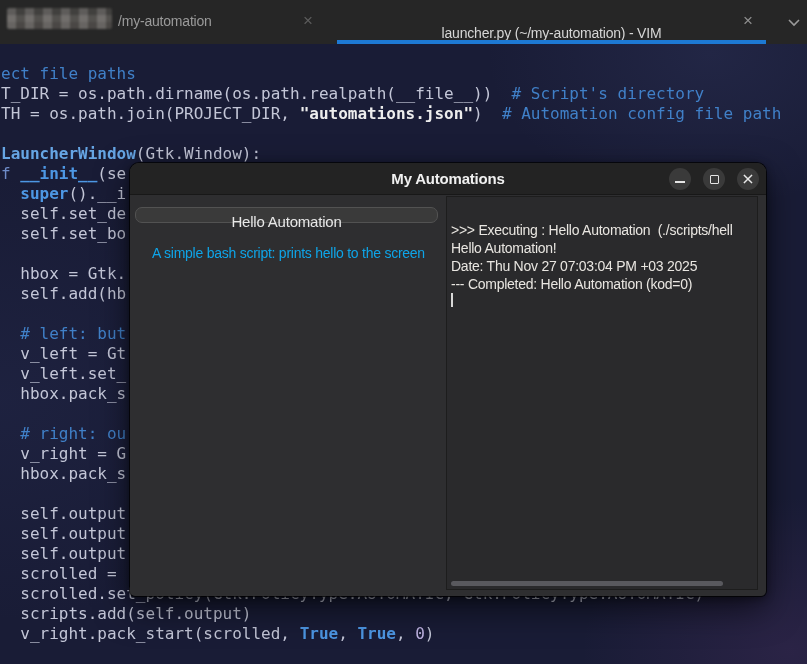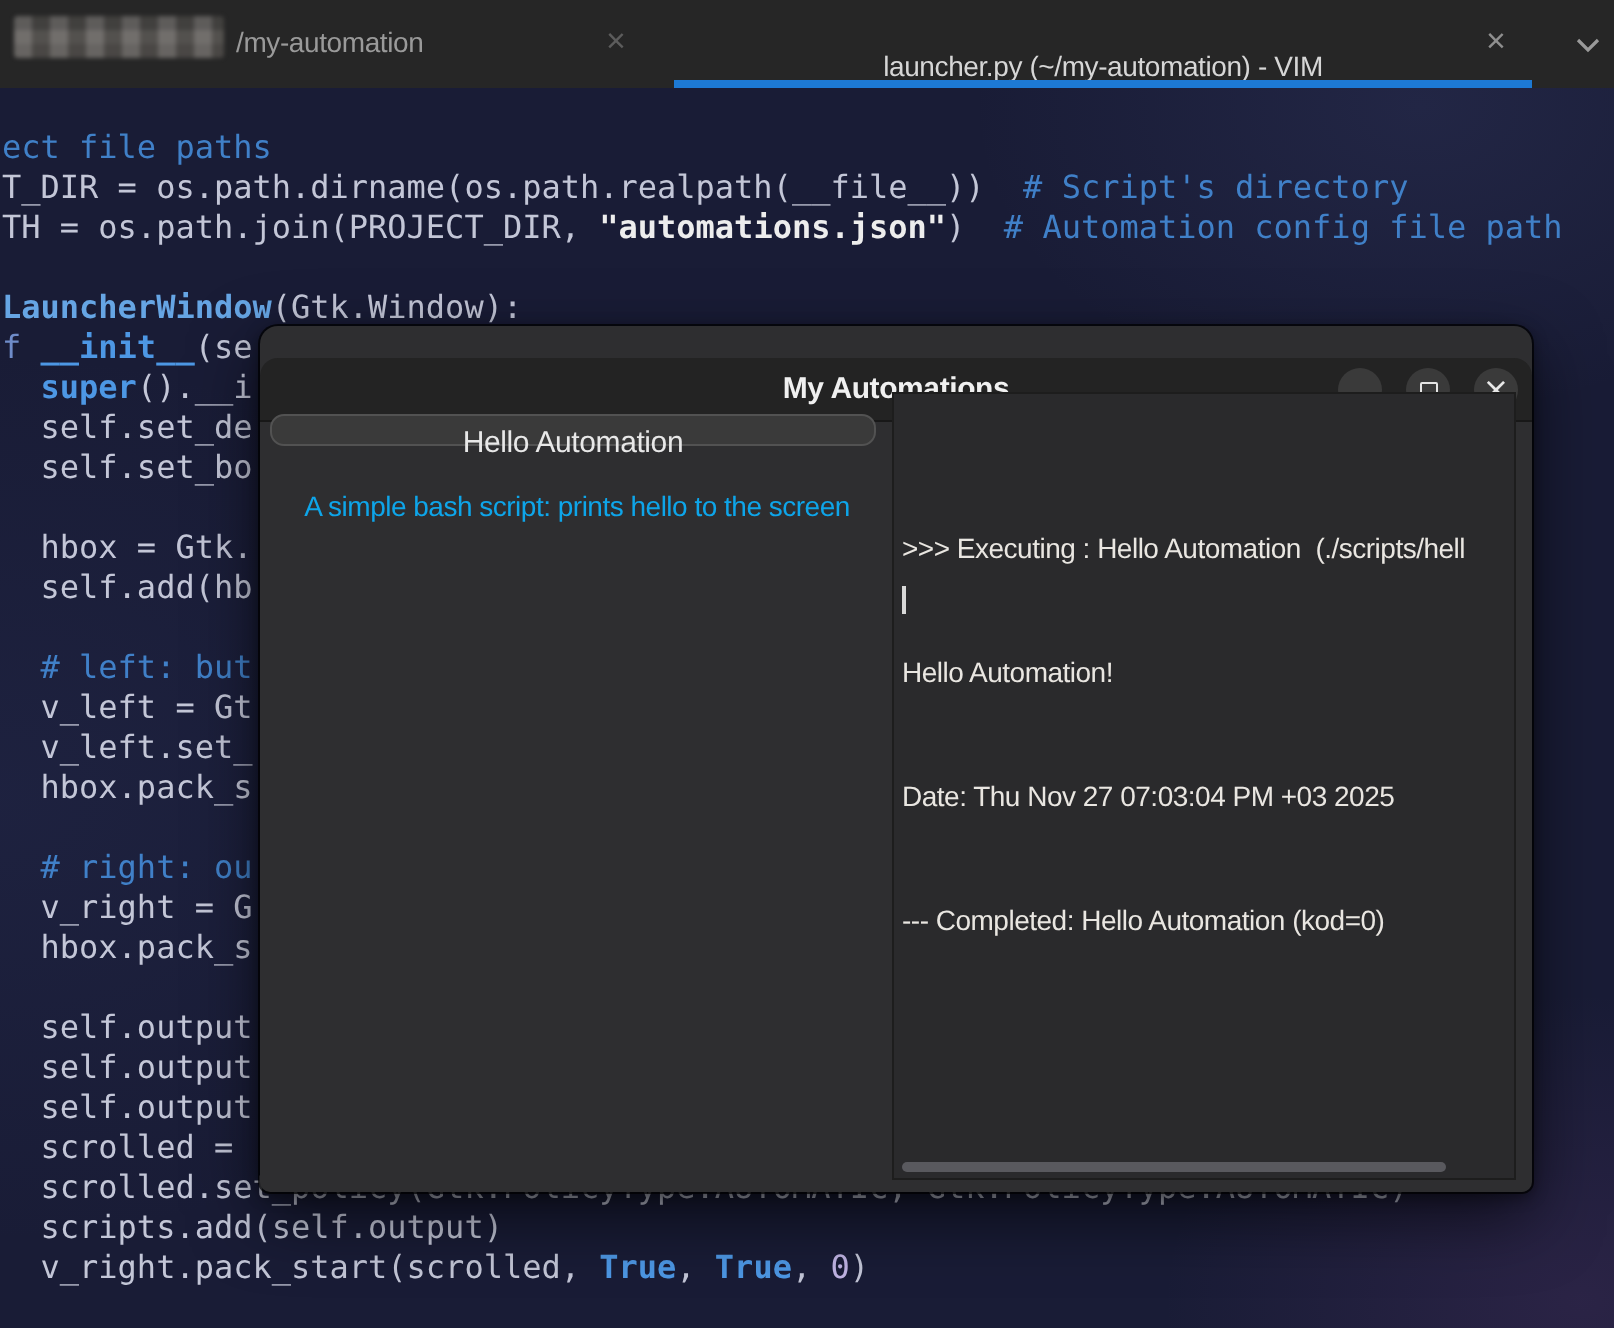--- a/index.html
+++ b/index.html
@@ -48,21 +48,21 @@
   .cl .kd { color:#6f8cc9; }
   .cl .n  { color:#66a5e4; font-weight:bold; }
   .cl .s  { color:#ededed; font-weight:bold; }
   .cl .num{ color:#c0b4e4; }
 
   
   .gtk-window { position:absolute; left:130px; top:163px; width:636px; height:433px;
     border-radius:9px 9px 5px 5px; background:#2e2e30;
     box-shadow:0 12px 34px rgba(0,0,0,0.60), 0 2px 8px rgba(0,0,0,0.45), 0 0 0 1px rgba(0,0,0,0.70);
   }
-  .titlebar { position:absolute; left:0; top:16px; width:100%; height:32px; background:#232323;
+  .titlebar { position:absolute; left:0; top:0; width:100%; height:32px; background:#232323;
     border-radius:9px 9px 0 0; border-bottom:1px solid #181818; }
   .win-title { position:absolute; left:0; right:0; top:0; height:32px; line-height:31px;
     text-align:center; font-size:15px; font-weight:bold; color:#f0f0f0; letter-spacing:-0.2px; }
   .win-btn { position:absolute; top:5px; width:22px; height:22px; border-radius:50%;
     background:#3a3a3a; display:flex; align-items:center; justify-content:center; }
   .btn-min { left:539px; } .btn-max { left:573px; } .btn-close { left:607px; }
   .glyph-min { width:10px; height:2px; background:#e4e4e4; margin-top:5px; }
   .glyph-max { width:9px; height:9px; border:1.4px solid #e4e4e4; border-radius:1px; }
   .glyph-close { color:#e8e8e8; font-size:16px; line-height:20px; font-family:"DejaVu Sans", sans-serif; }
 
@@ -70,21 +70,21 @@
   .hello-btn { position:absolute; left:5px; top:11px; width:303px; height:16px;
     background:#3a3a3a; border:1px solid #525252; border-radius:7px;
     color:#e8e8e8; font-size:15px; text-align:center; line-height:27px; letter-spacing:-0.2px; }
   .desc { position:absolute; left:6px; top:49px; width:305px;
     color:#0ea5e9; font-size:14px; letter-spacing:-0.25px; white-space:nowrap;text-align:center; }
 
   .right-panel { position:absolute; left:316px; top:0; width:312px; height:394px;
     background:#2a2a2c; border:1px solid #1d1d1d; overflow:hidden; }
   .output { position:absolute; left:4px; top:24px; right:0;
     color:#e9e6e1; font-size:14px; line-height:18px; letter-spacing:-0.25px; }
-  .ol { height:18px; white-space:pre; overflow:hidden;margin-top:44px; }
+  .ol { height:18px; white-space:pre; overflow:hidden; }
   .text-cursor { position:absolute; left:4px; top:96px; width:2px; height:14px; background:#d8d8d8; }
   .hscrollbar { position:absolute; left:4px; bottom:3px; width:272px; height:5px;
     background:#59595e; border-radius:3px; }
 </style>
 </head>
 <body>
 
 <div class="screen">
 
   <div class="tabbar">

